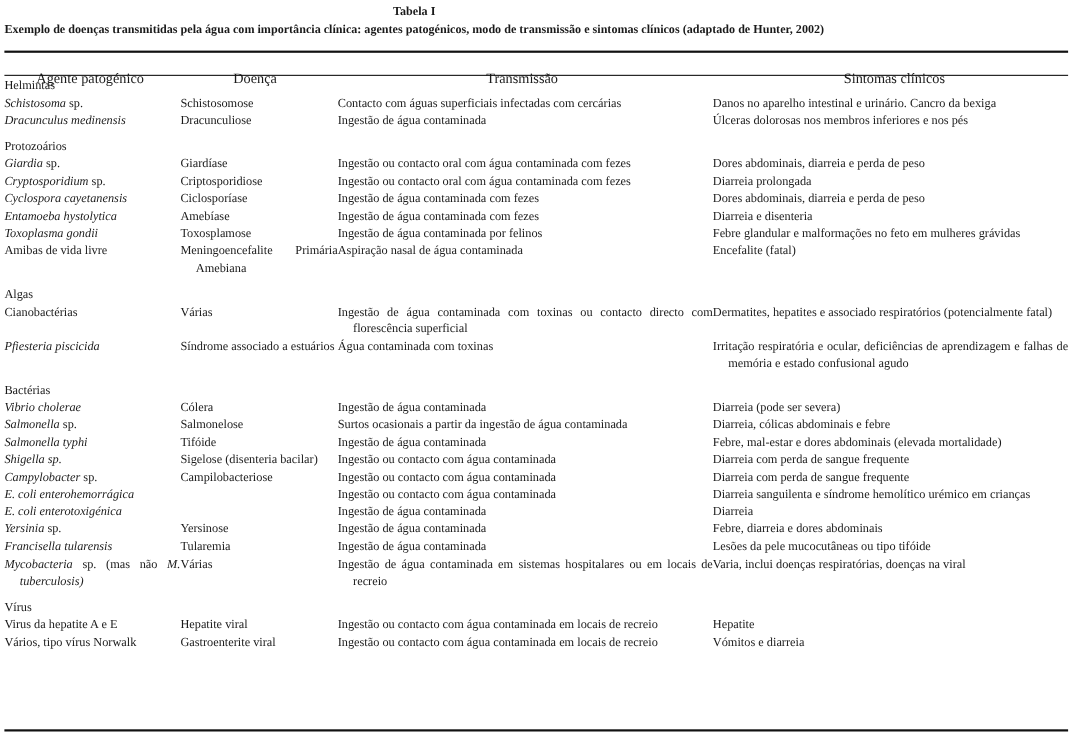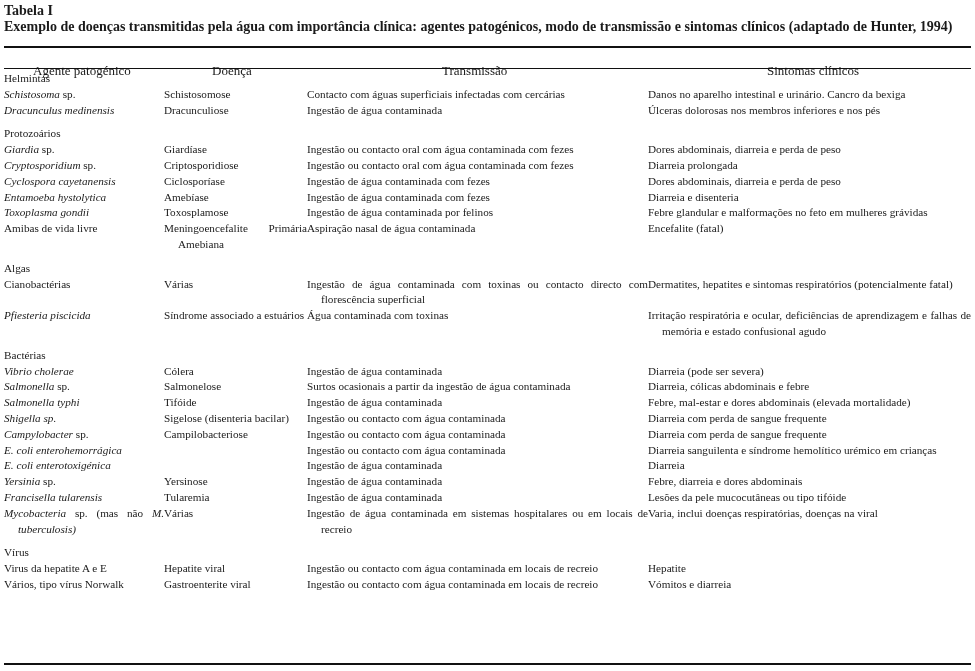--- a/index.html
+++ b/index.html
@@ -2,21 +2,21 @@
 <html><head>
 <meta charset="utf-8">
 <style>
   html, body { margin: 0; padding: 0; background: #ffffff; }
   body {
     width: 975px; height: 671px; overflow: hidden;
     font-family: "Liberation Serif", "DejaVu Serif", serif;
     color: #1a1a1a;
     position: relative;
   }
-  .caption { position: absolute; left: 4px; top: 3px; font-weight: bold; font-size: 14px; line-height: 16px; }
+  .caption { position: absolute; left: 4px; top: 3px; font-weight: bold; font-size: 11px; line-height: 16px; text-align: center; }
   .caption .label { display:block; }
   .caption .title { display:block; }
   .rule-thick { position: absolute; left: 4px; width: 967px; height: 2px; background: #111; }
   .rule-thin { position: absolute; left: 4px; width: 967px; height: 1px; background: #111; }
   #rule-top { top: 46px; }
   #rule-head { top: 68px; }
   #rule-bottom { top: 663px; }
   .hdr { position: absolute; top: 52px; font-weight: normal; font-size: 13px; line-height: 13px; margin-top: 12px; }
   table.body {
     position: absolute; left: 4px; top: 71px; width: 967px;
@@ -29,21 +29,21 @@
   tr.spacer td { height: 8px; }
   .hang { padding-left: 14px; text-indent: -14px; display:block; }
   .just { text-align: justify; }
   i { font-style: italic; }
 </style>
 </head>
 <body>
 
 <div class="caption">
   <span class="label">Tabela I</span>
-  <span class="title">Exemplo de doenças transmitidas pela água com importância clínica: agentes patogénicos, modo de transmissão e sintomas clínicos (adaptado de Hunter, 1994)</span>
+  <span class="title">Exemplo de doenças transmitidas pela água com importância clínica: agentes patogénicos, modo de transmissão e sintomas clínicos (adaptado de Hunter, 2002)</span>
 </div>
 
 <div class="rule-thick" id="rule-top"></div>
 <div class="hdr" style="left:33px">Agente patogénico</div>
 <div class="hdr" style="left:212px">Doença</div>
 <div class="hdr" style="left:442px">Transmissão</div>
 <div class="hdr" style="left:767px">Sintomas clínicos</div>
 <div class="rule-thin" id="rule-head"></div>
 
 <table class="body">
@@ -185,21 +185,21 @@
         <td>
           <span class="hang just"><i></i><span>Cianobactérias</span></span>
         </td>
         <td>
           <span class="hang just">Várias</span>
         </td>
         <td>
           <span class="hang just">Ingestão de água contaminada com toxinas ou contacto directo com florescência superficial</span>
         </td>
         <td>
-          <span class="hang just">Dermatites, hepatites e sintomas respiratórios (potencialmente fatal)</span>
+          <span class="hang just">Dermatites, hepatites e associado respiratórios (potencialmente fatal)</span>
         </td>
       </tr>
       <tr>
         <td>
           <span class="hang just"><i>Pfiesteria piscicida</i><span></span></span>
         </td>
         <td>
           <span class="hang just">Síndrome associado a estuários</span>
         </td>
         <td>

